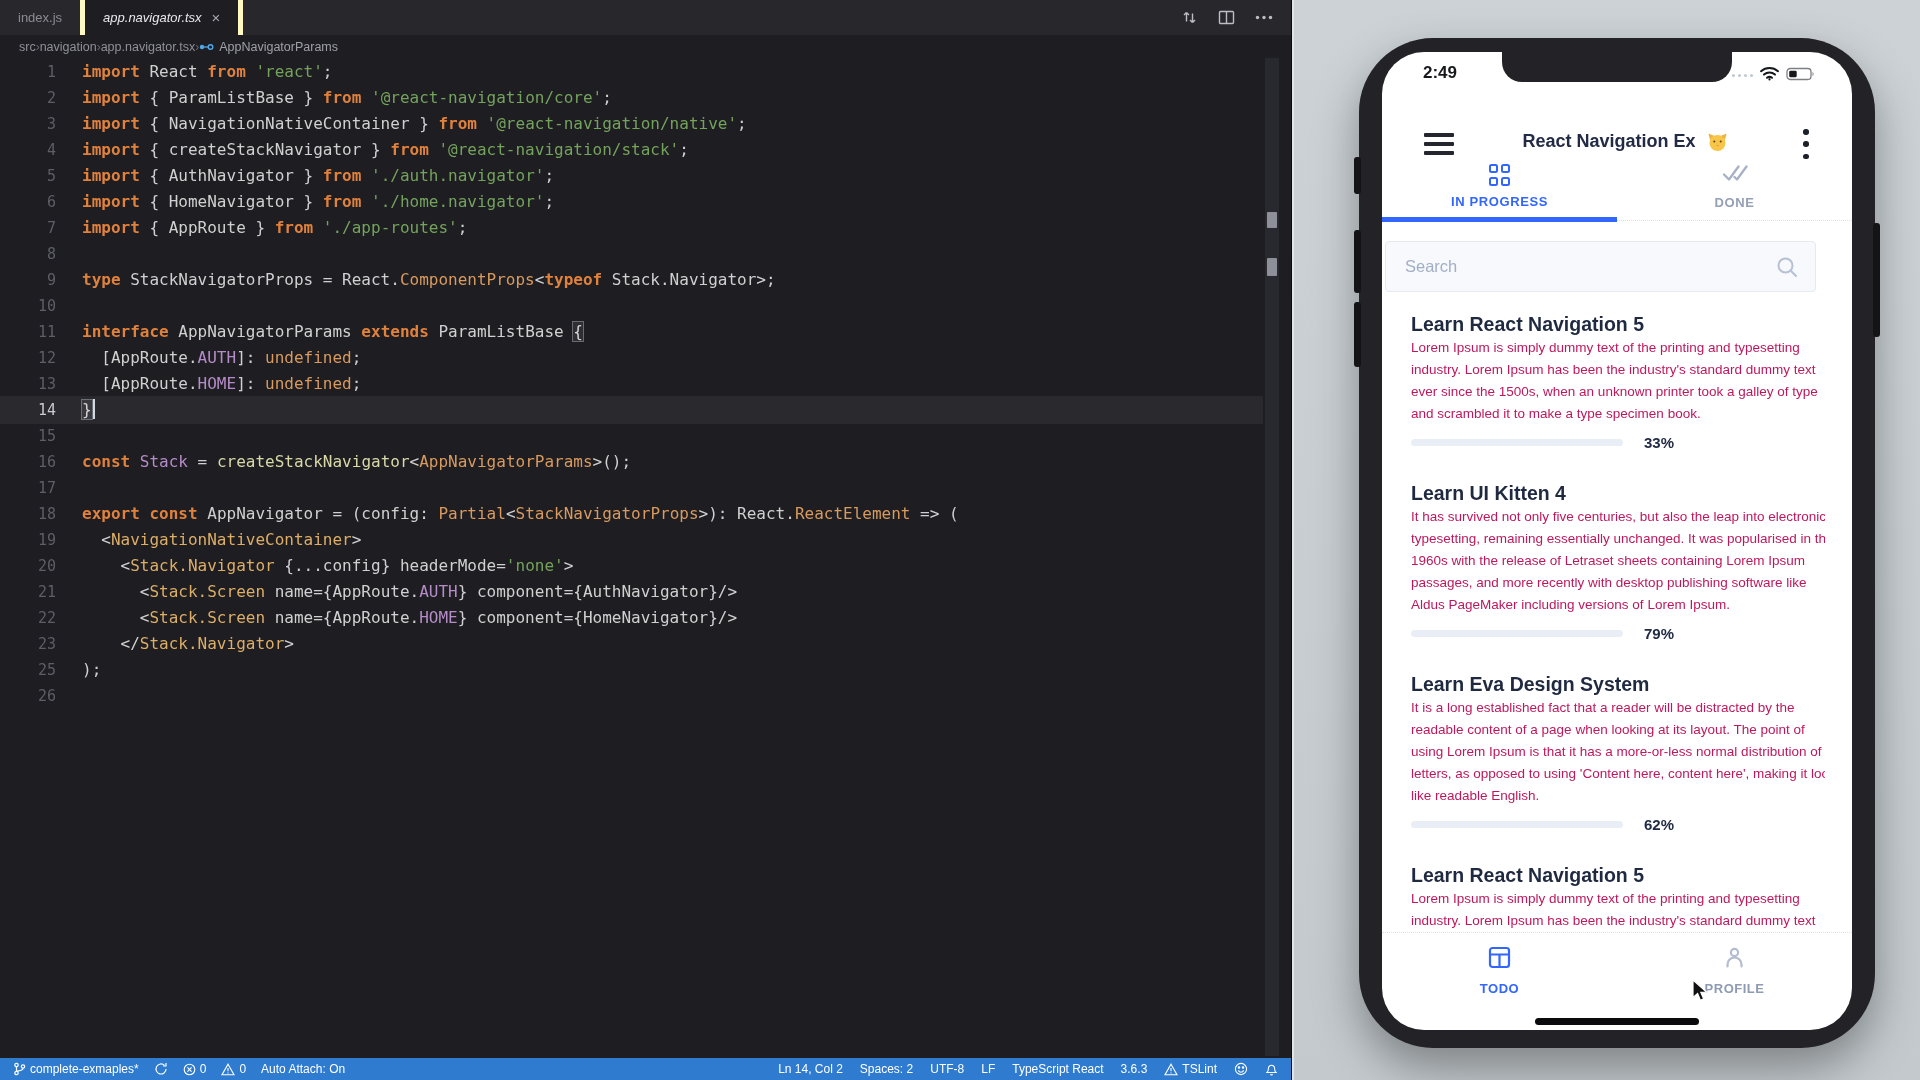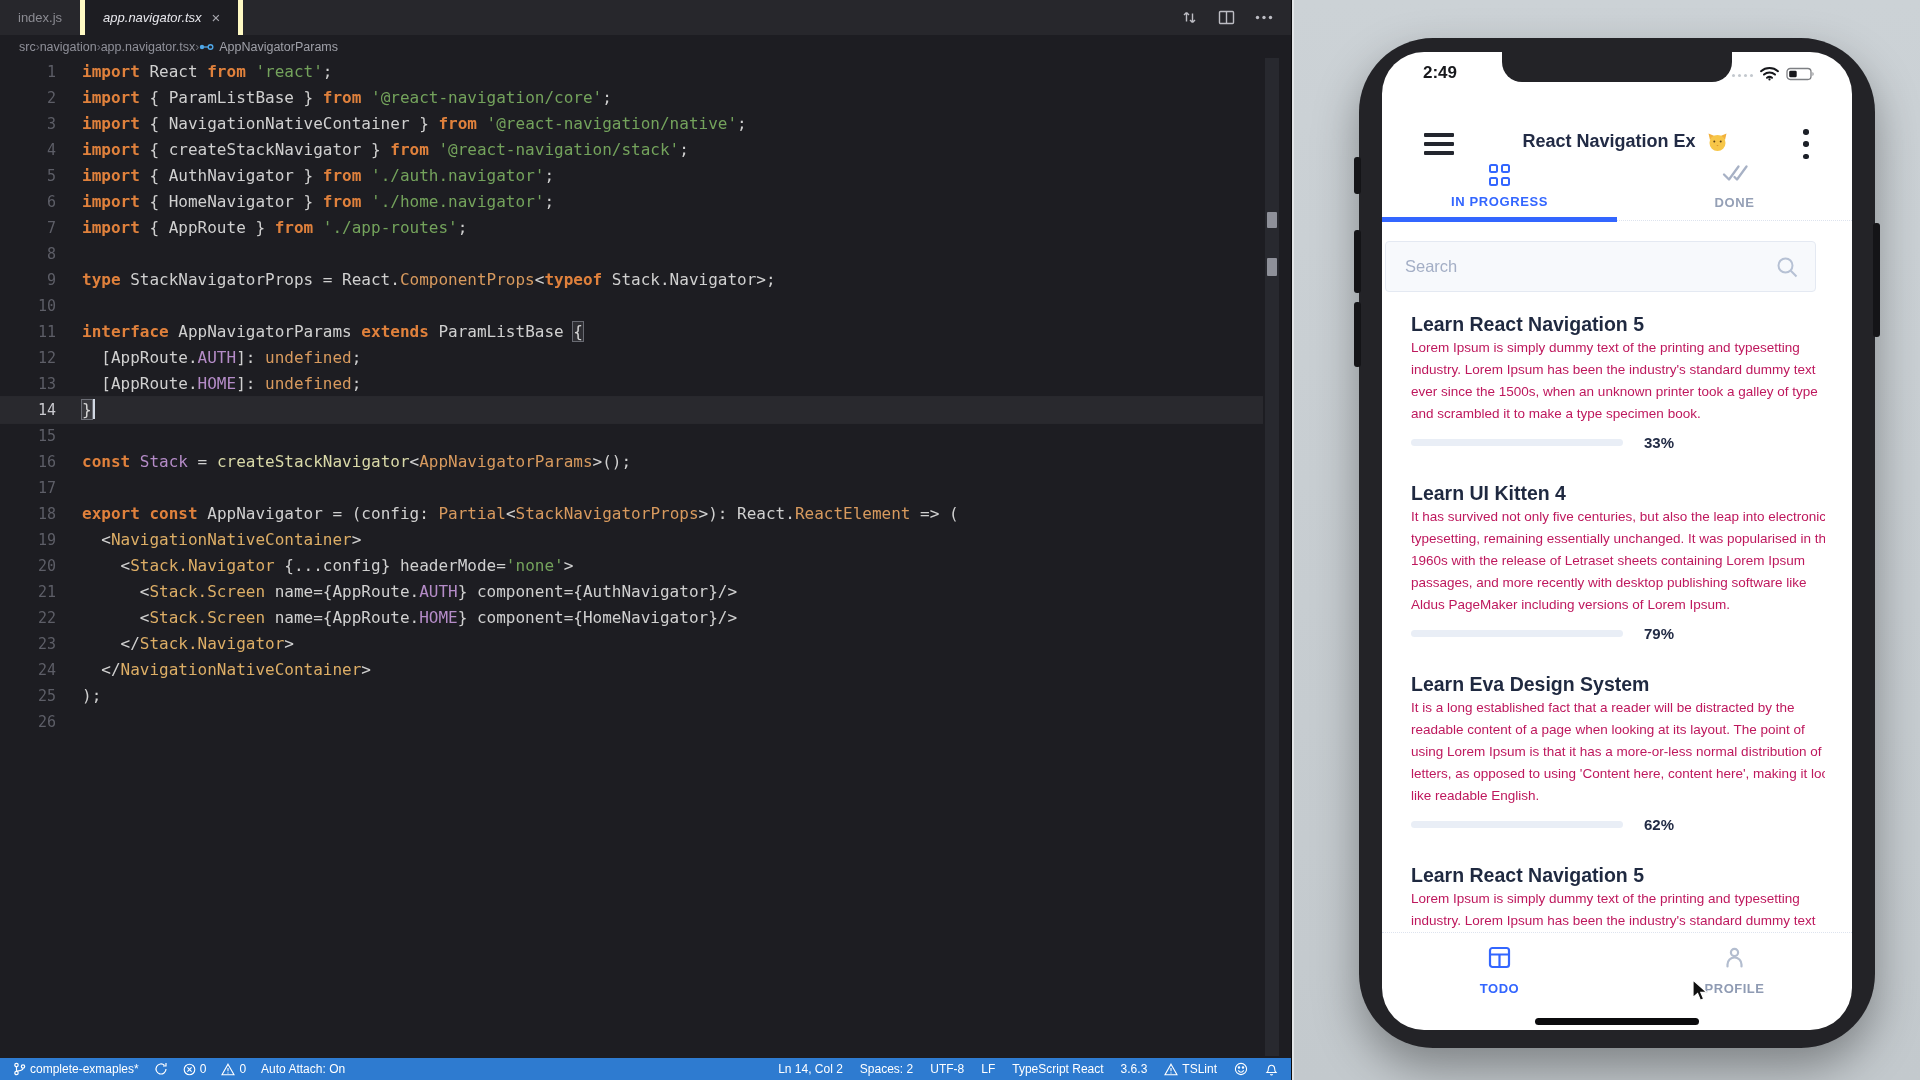--- a/index.html
+++ b/index.html
@@ -177,21 +177,20 @@
         <div class="code-row active"><span class="ln">14</span><span class="code-text"><span class="tok-br">}</span><span class="tok-caret"></span></span></div>
         <div class="code-row"><span class="ln">15</span><span class="code-text"></span></div>
         <div class="code-row"><span class="ln">16</span><span class="code-text"><span class="tok-kw">const</span><span class="tok-pl"> </span><span class="tok-en">Stack</span><span class="tok-pl"> = </span><span class="tok-fn">createStackNavigator</span><span class="tok-pl">&lt;</span><span class="tok-ty">AppNavigatorParams</span><span class="tok-pl">&gt;();</span></span></div>
         <div class="code-row"><span class="ln">17</span><span class="code-text"></span></div>
         <div class="code-row"><span class="ln">18</span><span class="code-text"><span class="tok-kw">export</span><span class="tok-pl"> </span><span class="tok-kw">const</span><span class="tok-pl"> AppNavigator = (config: </span><span class="tok-ty">Partial</span><span class="tok-pl">&lt;</span><span class="tok-ty">StackNavigatorProps</span><span class="tok-pl">&gt;): React.</span><span class="tok-ty">ReactElement</span><span class="tok-pl"> =&gt; (</span></span></div>
         <div class="code-row"><span class="ln">19</span><span class="code-text"><span class="tok-pl">  &lt;</span><span class="tok-tag">NavigationNativeContainer</span><span class="tok-pl">&gt;</span></span></div>
         <div class="code-row"><span class="ln">20</span><span class="code-text"><span class="tok-pl">    &lt;</span><span class="tok-tag">Stack.Navigator</span><span class="tok-pl"> {...config} headerMode=</span><span class="tok-str">'none'</span><span class="tok-pl">&gt;</span></span></div>
         <div class="code-row"><span class="ln">21</span><span class="code-text"><span class="tok-pl">      &lt;</span><span class="tok-tag">Stack.Screen</span><span class="tok-pl"> name={AppRoute.</span><span class="tok-en">AUTH</span><span class="tok-pl">} component={AuthNavigator}/&gt;</span></span></div>
         <div class="code-row"><span class="ln">22</span><span class="code-text"><span class="tok-pl">      &lt;</span><span class="tok-tag">Stack.Screen</span><span class="tok-pl"> name={AppRoute.</span><span class="tok-en">HOME</span><span class="tok-pl">} component={HomeNavigator}/&gt;</span></span></div>
         <div class="code-row"><span class="ln">23</span><span class="code-text"><span class="tok-pl">    &lt;/</span><span class="tok-tag">Stack.Navigator</span><span class="tok-pl">&gt;</span></span></div>
-        <div class="code-row"><span class="ln">24</span><span class="code-text"><span class="tok-pl">  &lt;/</span><span class="tok-tag">NavigationNativeContainer</span><span class="tok-pl">&gt;</span></span></div>
         <div class="code-row"><span class="ln">25</span><span class="code-text"><span class="tok-pl">);</span></span></div>
         <div class="code-row"><span class="ln">26</span><span class="code-text"></span></div>
       </div>
 
     <div class="overview-ruler">
       <i class="mk m1"></i>
         <i class="mk m2"></i>
     </div>
 
     <div class="statusbar">

